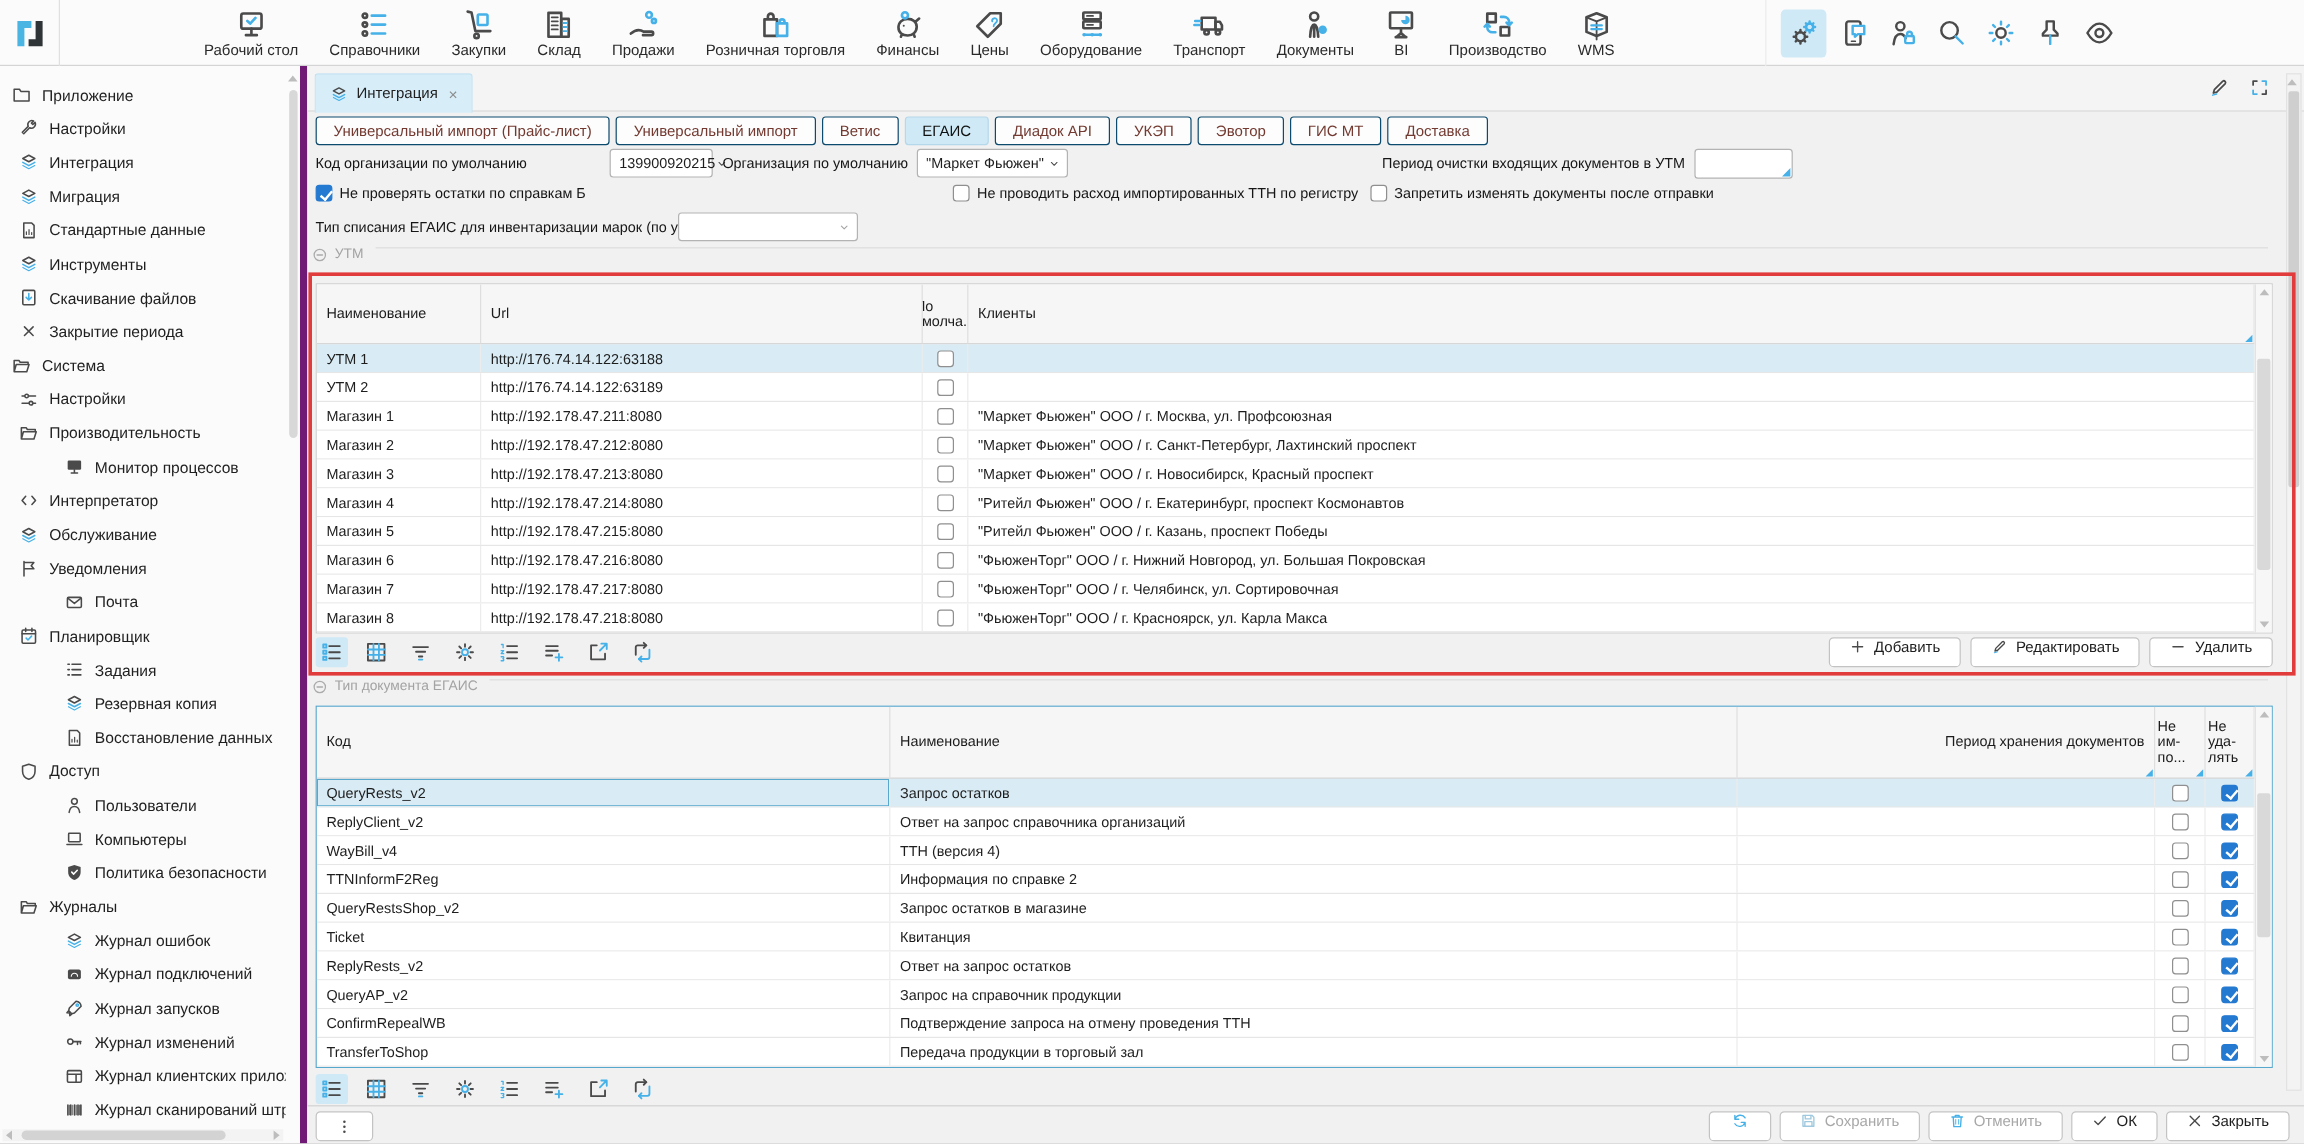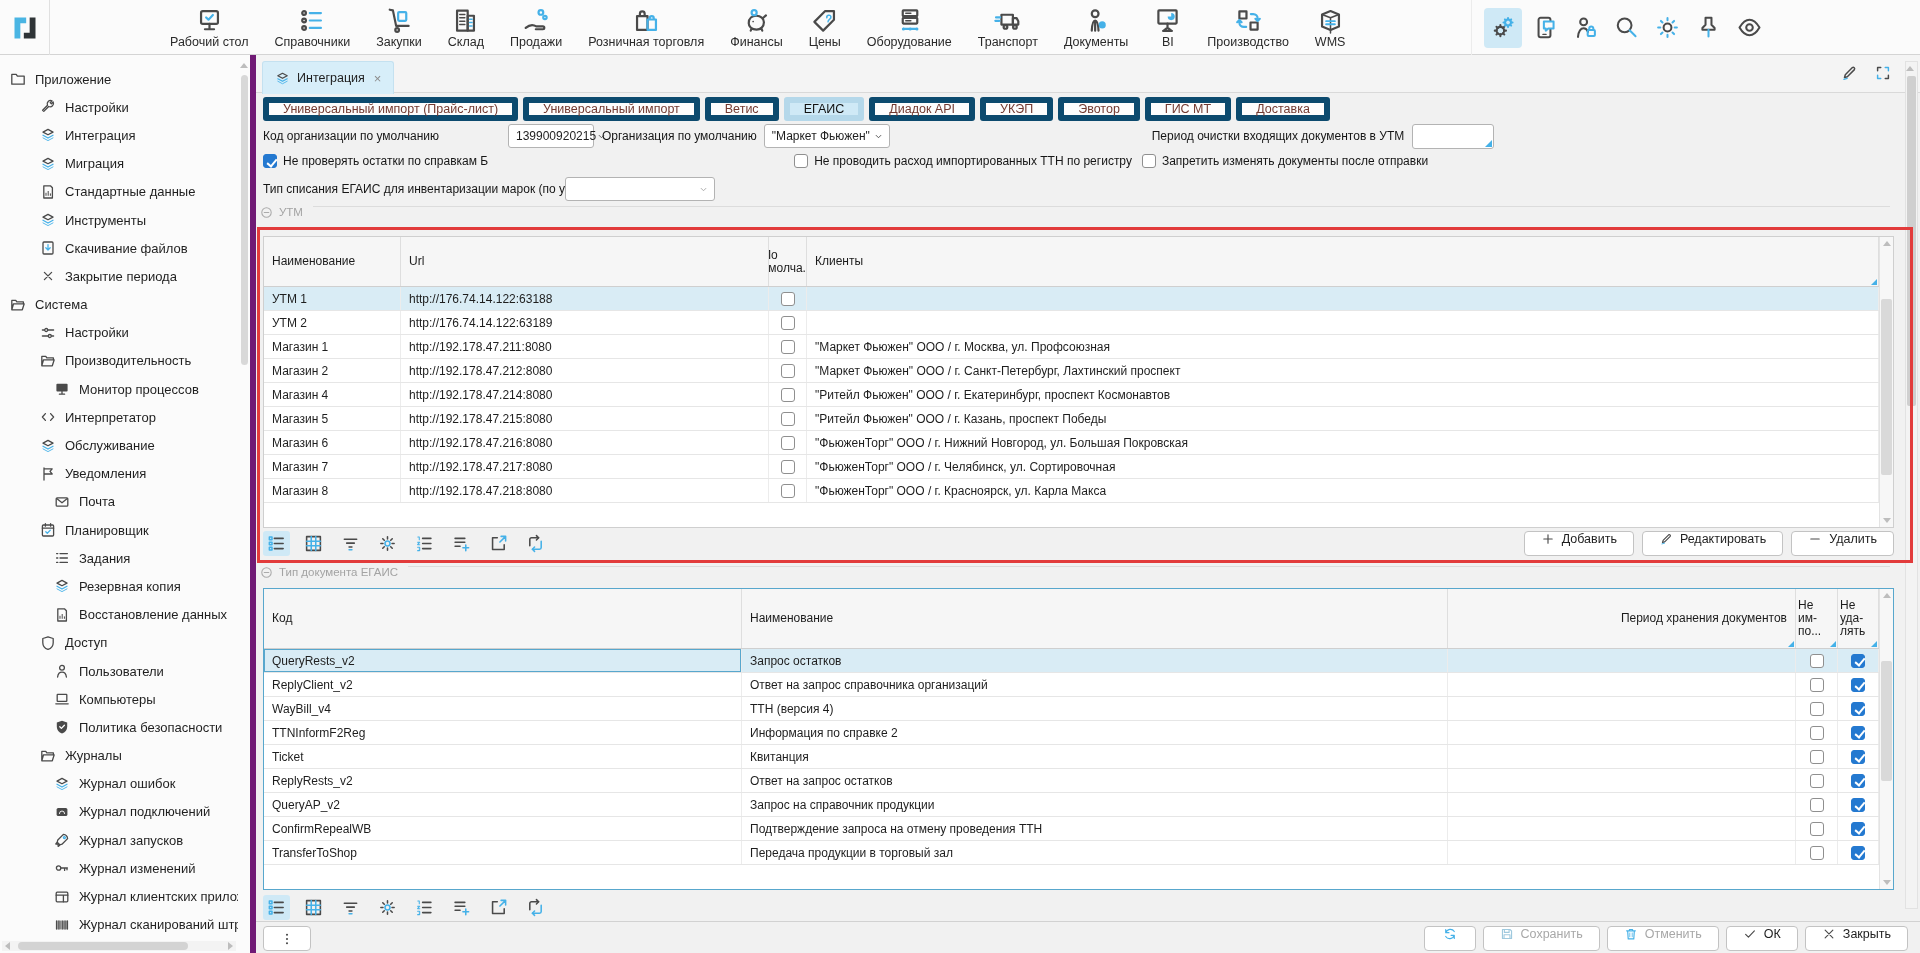--- a/index.html
+++ b/index.html
@@ -23,41 +23,41 @@
   .top-right{position:absolute;right:152px;top:0;height:55px;display:flex;align-items:center;gap:3px;border-left:1px solid #ececec;padding-left:12px;}
   .tr-btn{width:38px;height:40px;display:flex;align-items:center;justify-content:center;border-radius:4px;cursor:pointer;}
   .tr-btn .ico{width:25px;height:25px;}
   .tr-btn.active{background:#cfe9f6;}
 
   
   .sidebar{position:absolute;left:0;top:55px;width:256px;height:898px;background:#fbfbfb;border-right:6px solid #701a75;overflow:hidden;}
   .tree{position:absolute;left:0;top:10px;right:12px;bottom:14px;overflow:hidden;}
   .side-item{height:28.2px;display:flex;align-items:center;gap:9px;cursor:pointer;white-space:nowrap;font-size:13px;color:#1f1f1f;}
   .side-item .ico{width:16px;height:16px;}
-  .lvl0{padding-left:10px;} .lvl1{padding-left:40px;} .lvl2{padding-left:54px;}
+  .lvl0{padding-left:10px;} .lvl1{padding-left:16px;} .lvl2{padding-left:54px;}
   .side-v{position:absolute;right:1px;top:4px;width:9px;bottom:18px;}
   .side-v .thumb{position:absolute;left:1px;right:1px;top:16px;height:290px;background:#d8d8d8;border-radius:4px;}
   .side-h{position:absolute;left:2px;right:14px;bottom:2px;height:10px;background:#f3f3f3;}
   .side-h .thumb{position:absolute;top:1px;height:8px;left:16px;width:170px;background:#d3d3d3;border-radius:4px;}
   .arr{width:0;height:0;position:absolute;}
   .arr.up{border-left:4px solid transparent;border-right:4px solid transparent;border-bottom:5px solid #bdbdbd;top:4px;left:0;}
   .arr.left{border-top:4px solid transparent;border-bottom:4px solid transparent;border-right:5px solid #bdbdbd;left:3px;top:1px;}
   .arr.right{border-top:4px solid transparent;border-bottom:4px solid transparent;border-left:5px solid #bdbdbd;right:3px;top:1px;}
 
   
   .content{position:absolute;left:256px;top:55px;width:1664px;height:898px;background:#f1f1f1;}
   .tabstrip{position:absolute;left:0;top:0;right:0;height:38px;background:#f4f4f4;border-bottom:1px solid #d9d9d9;}
   .wtab{position:absolute;left:6px;top:6px;height:33px;background:#d7eef9;border:1px solid #c4e1f0;border-bottom:none;border-radius:3px 3px 0 0;display:flex;align-items:center;gap:7px;padding:0 12px;font-size:12.5px;cursor:pointer;}
   .wtab .ico{width:15px;height:15px;}
   .tclose{color:#8b8b8b;font-size:13px;cursor:pointer;margin-left:2px;}
   .tab-actions{position:absolute;right:28px;top:9px;display:flex;gap:16px;}
   .tab-actions .ico{width:18px;height:18px;cursor:pointer;}
 
   .subtabs{position:absolute;left:7px;top:42px;height:24px;display:flex;gap:5px;}
-  .subtab{height:24px;display:flex;align-items:center;padding:0 14px;background:#fdfdfd;border:6px solid #0c4a6e;border-radius:3px;font-size:12.5px;color:#733a31;cursor:pointer;white-space:nowrap;}
+  .subtab{height:24px;display:flex;align-items:center;padding:0 14px;background:#fdfdfd;border:1px solid #0c4a6e;border-radius:3px;font-size:12.5px;color:#733a31;cursor:pointer;white-space:nowrap;}
   .subtab.active{background:#cfe9f6;border-color:#b5d8ea;color:#111;}
 
   .frow{position:absolute;left:7px;right:30px;display:flex;align-items:center;font-size:12px;}
   .frow1{top:68px;height:26px;}
   .frow2{top:97px;height:18px;}
   .frow3{top:121px;height:26px;}
   .flabel{white-space:nowrap;color:#161616;}
   .w245{width:245px;flex:none;}
   .select{display:inline-flex;align-items:center;justify-content:space-between;background:#fff;border:1px solid #b3b3b3;border-radius:3px;height:24px;padding:0 5px 0 7px;cursor:pointer;flex:none;}
   .select .ico{width:11px;height:11px;}
@@ -775,20 +775,28 @@
           </div>
           <div class="trow">
             <div class="tc">Магазин 2</div>
             <div class="tc">http://192.178.47.212:8080</div>
             <div class="tc center">
               <span class="cb"></span>
             </div>
             <div class="tc">"Маркет Фьюжен" ООО / г. Санкт-Петербург, Лахтинский проспект</div>
           </div>
           <div class="trow">
+            <div class="tc">Магазин 3</div>
+            <div class="tc">http://192.178.47.213:8080</div>
+            <div class="tc center">
+              <span class="cb"></span>
+            </div>
+            <div class="tc">"Маркет Фьюжен" ООО / г. Новосибирск, Красный проспект</div>
+          </div>
+          <div class="trow">
             <div class="tc">Магазин 4</div>
             <div class="tc">http://192.178.47.214:8080</div>
             <div class="tc center">
               <span class="cb"></span>
             </div>
             <div class="tc">"Ритейл Фьюжен" ООО / г. Екатеринбург, проспект Космонавтов</div>
           </div>
           <div class="trow">
             <div class="tc">Магазин 5</div>
             <div class="tc">http://192.178.47.215:8080</div>
@@ -987,20 +995,31 @@
             <div class="tc">Информация по справке 2</div>
             <div class="tc right"></div>
             <div class="tc center">
               <span class="cb"></span>
             </div>
             <div class="tc center">
               <span class="cb checked"></span>
             </div>
           </div>
           <div class="trow">
+            <div class="tc">QueryRestsShop_v2</div>
+            <div class="tc">Запрос остатков в магазине</div>
+            <div class="tc right"></div>
+            <div class="tc center">
+              <span class="cb"></span>
+            </div>
+            <div class="tc center">
+              <span class="cb checked"></span>
+            </div>
+          </div>
+          <div class="trow">
             <div class="tc">Ticket</div>
             <div class="tc">Квитанция</div>
             <div class="tc right"></div>
             <div class="tc center">
               <span class="cb"></span>
             </div>
             <div class="tc center">
               <span class="cb checked"></span>
             </div>
           </div>

